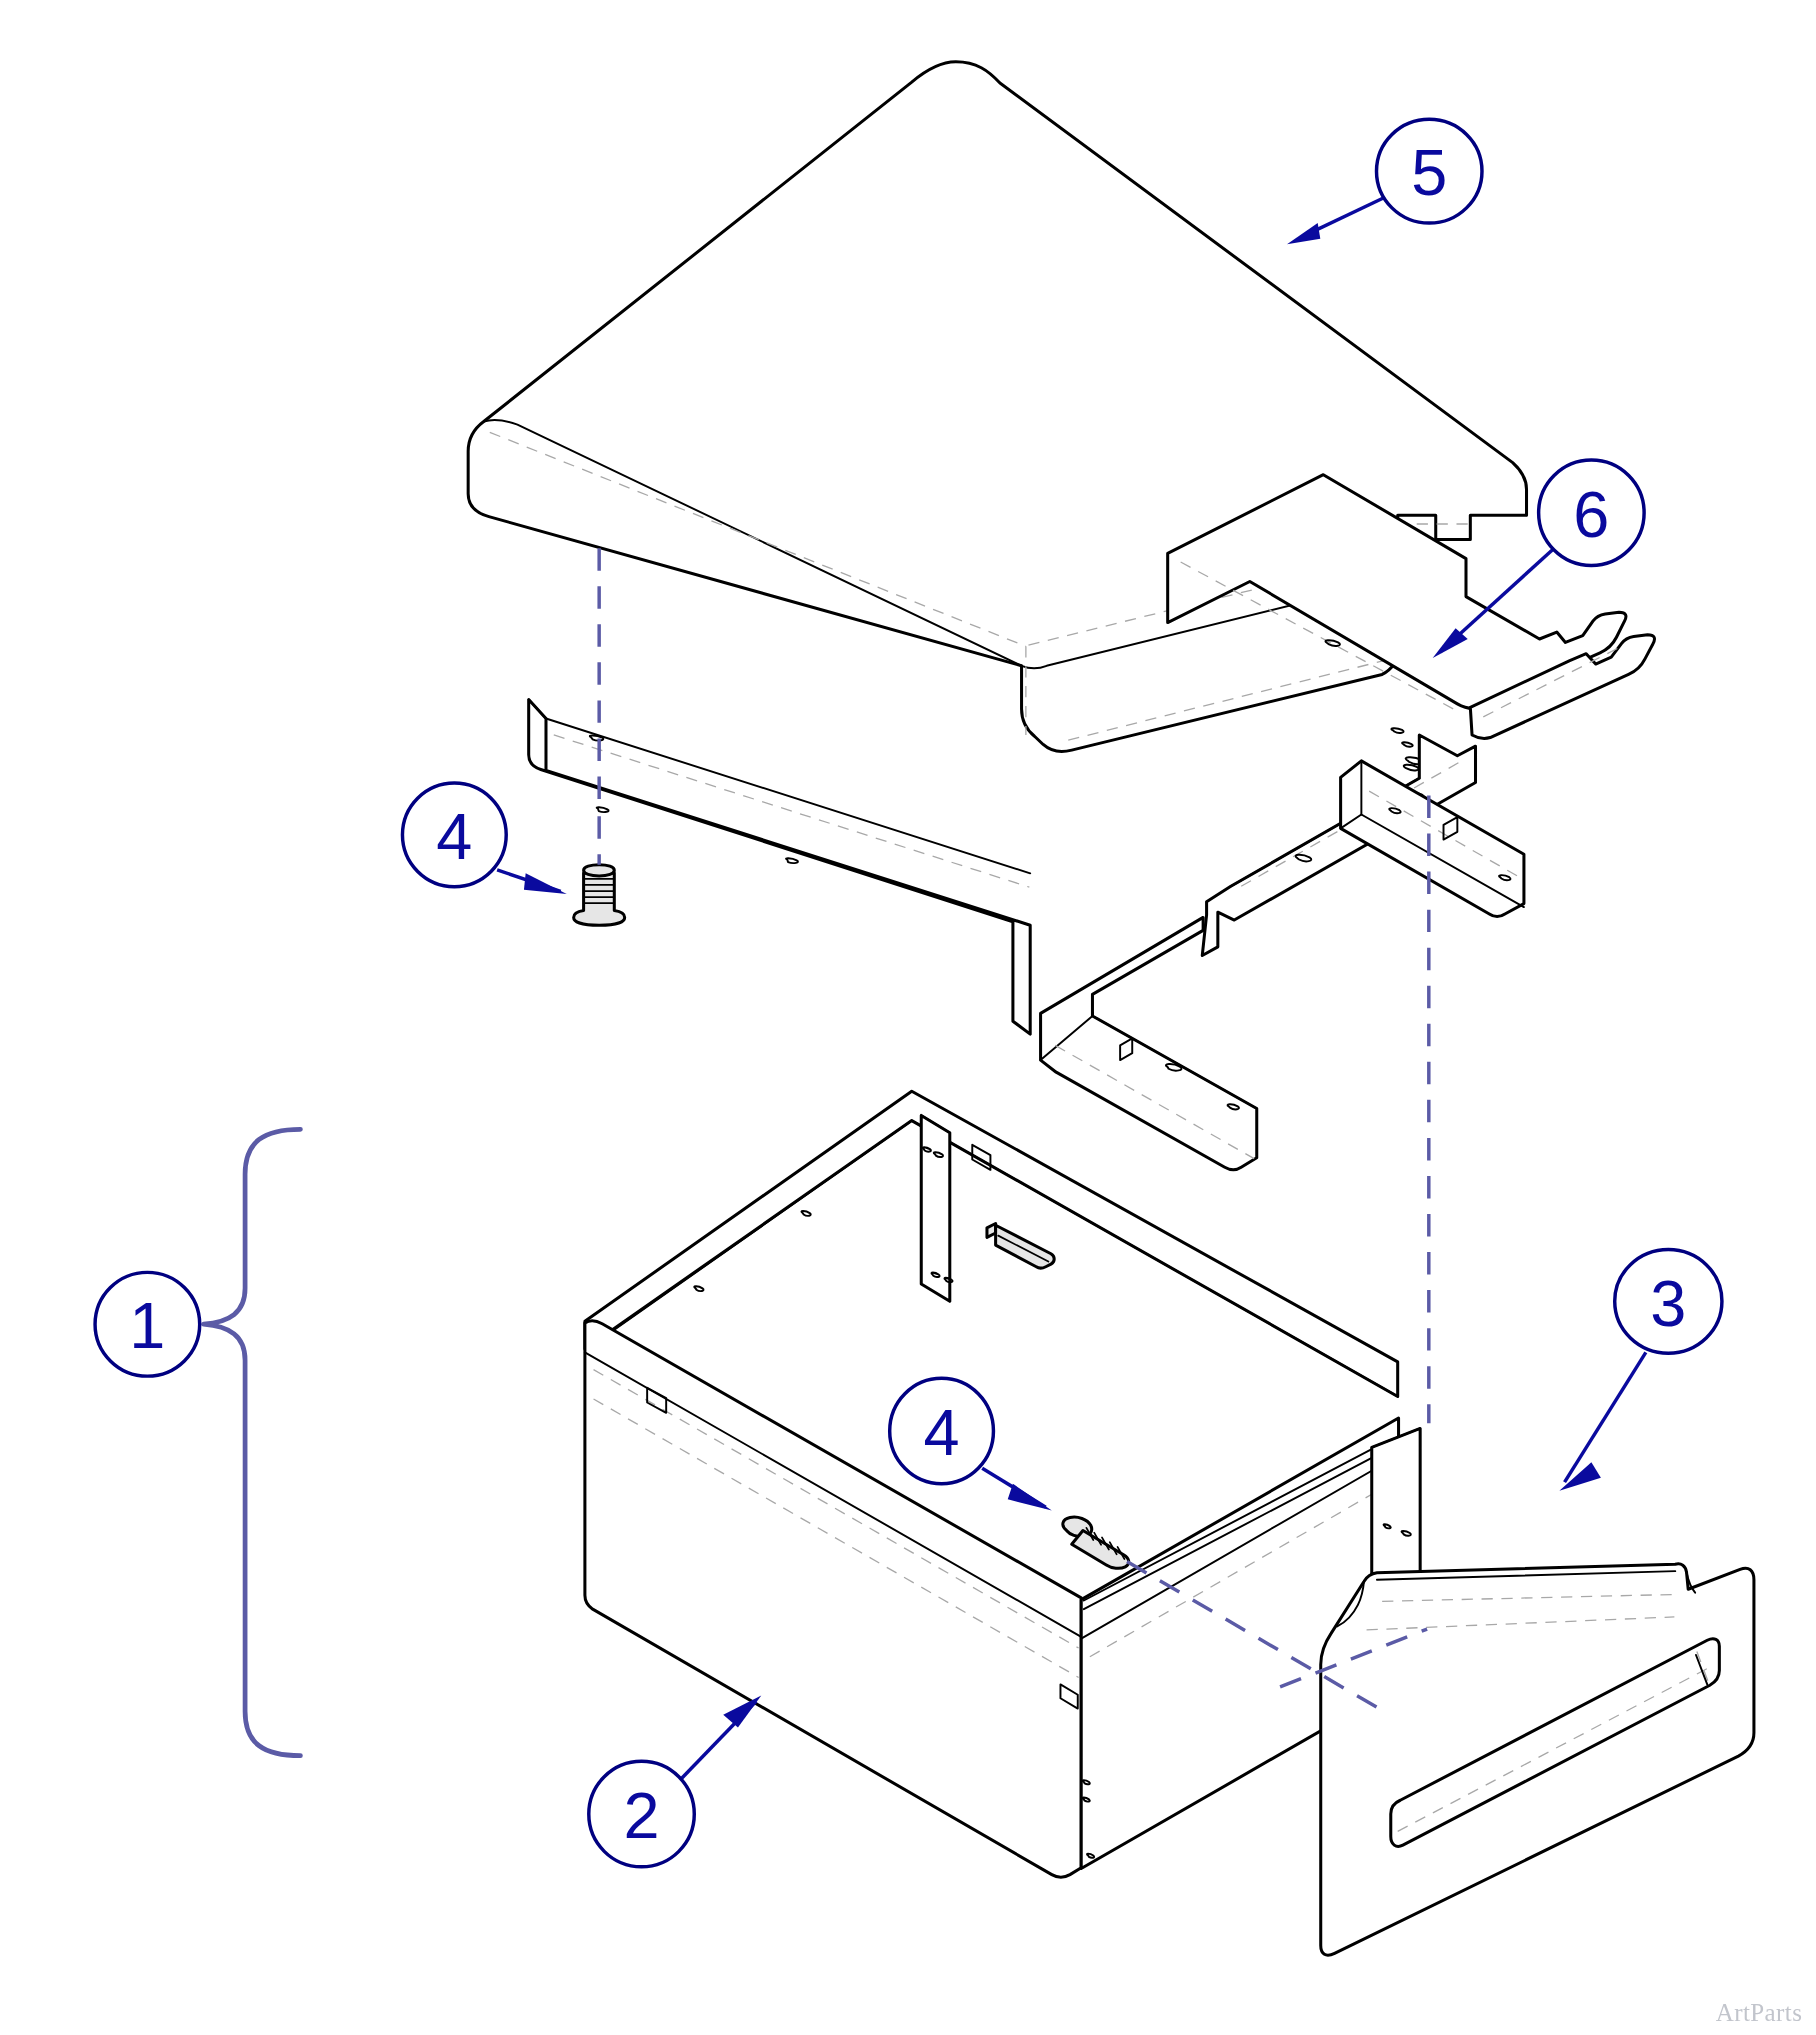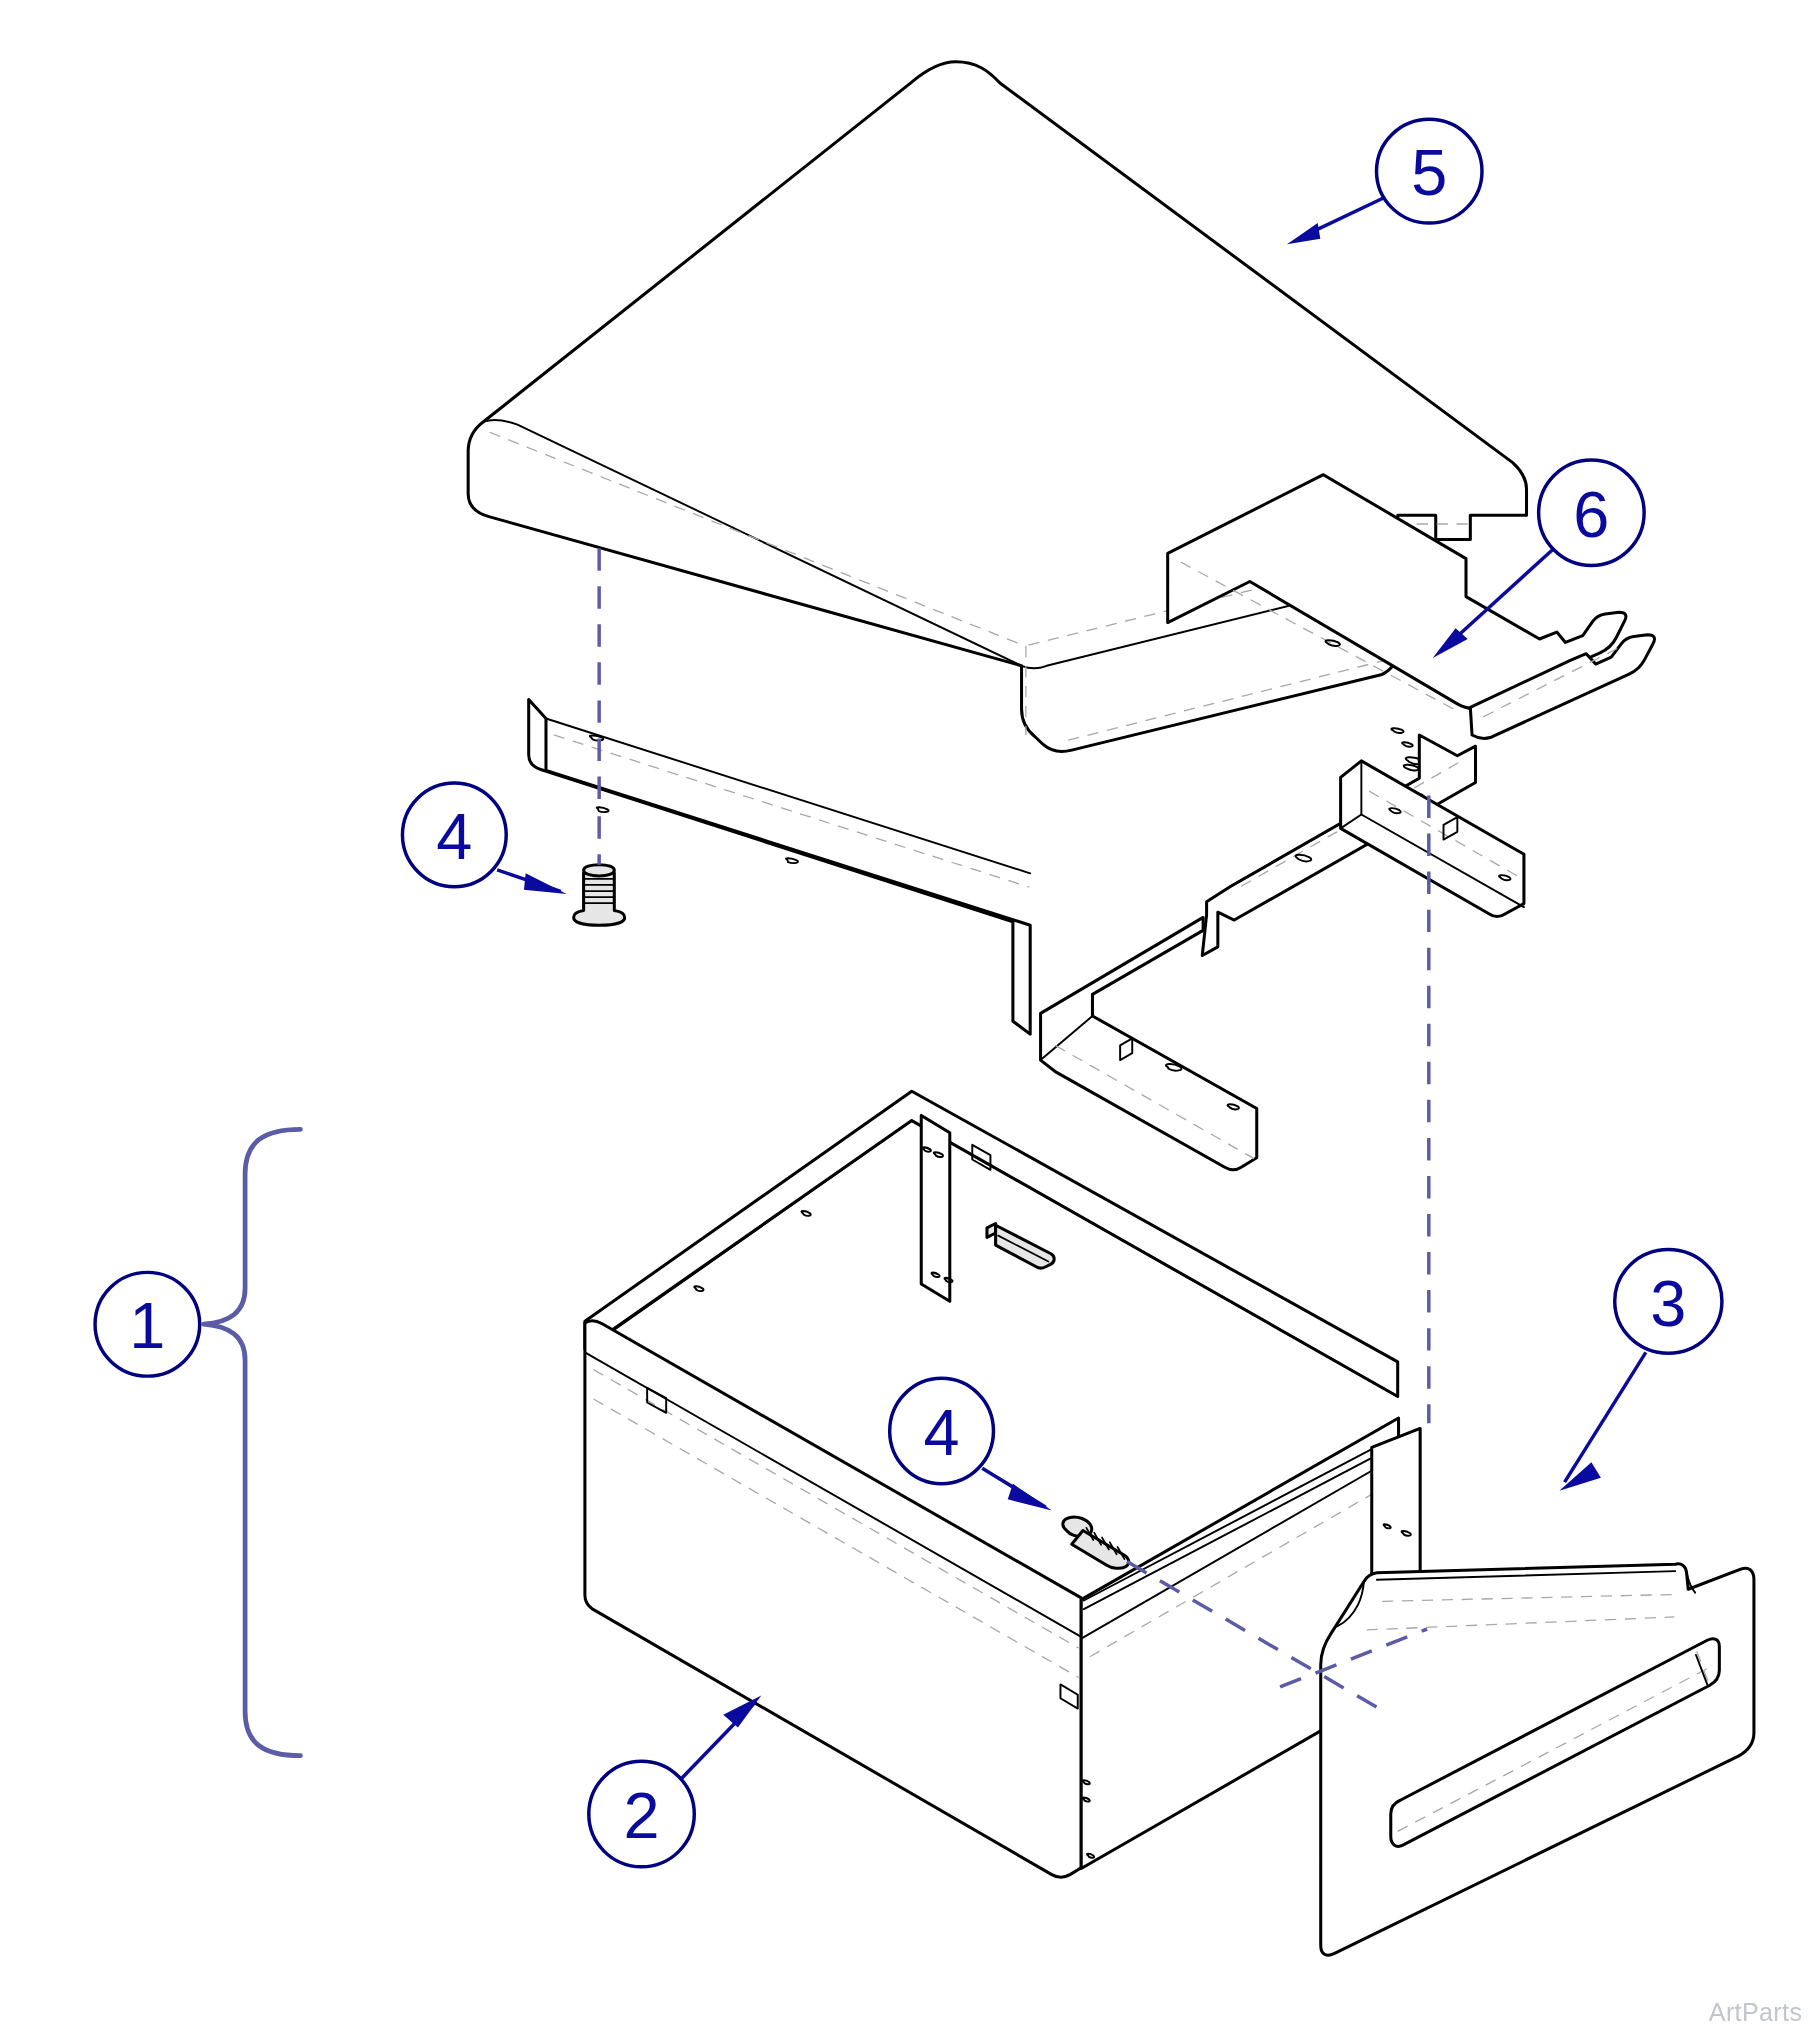--- a/index.html
+++ b/index.html
@@ -95,21 +95,21 @@
     fill: none;
     stroke: #000000;
     stroke-width: 4;
     stroke-linecap: round;
   }
   .watermark {
     position: absolute;
     right: 14.7px;
     bottom: 7.8px;
     color: #c2c5cc;
-    font-family: Liberation Sans, sans-serif;
+    font-family: Liberation Serif, serif;
     font-size: 25px;
     letter-spacing: 0.4px;
     user-select: none;
   }
 </style>
 </head>
 <body>
 
 <div id="sheet">
 

